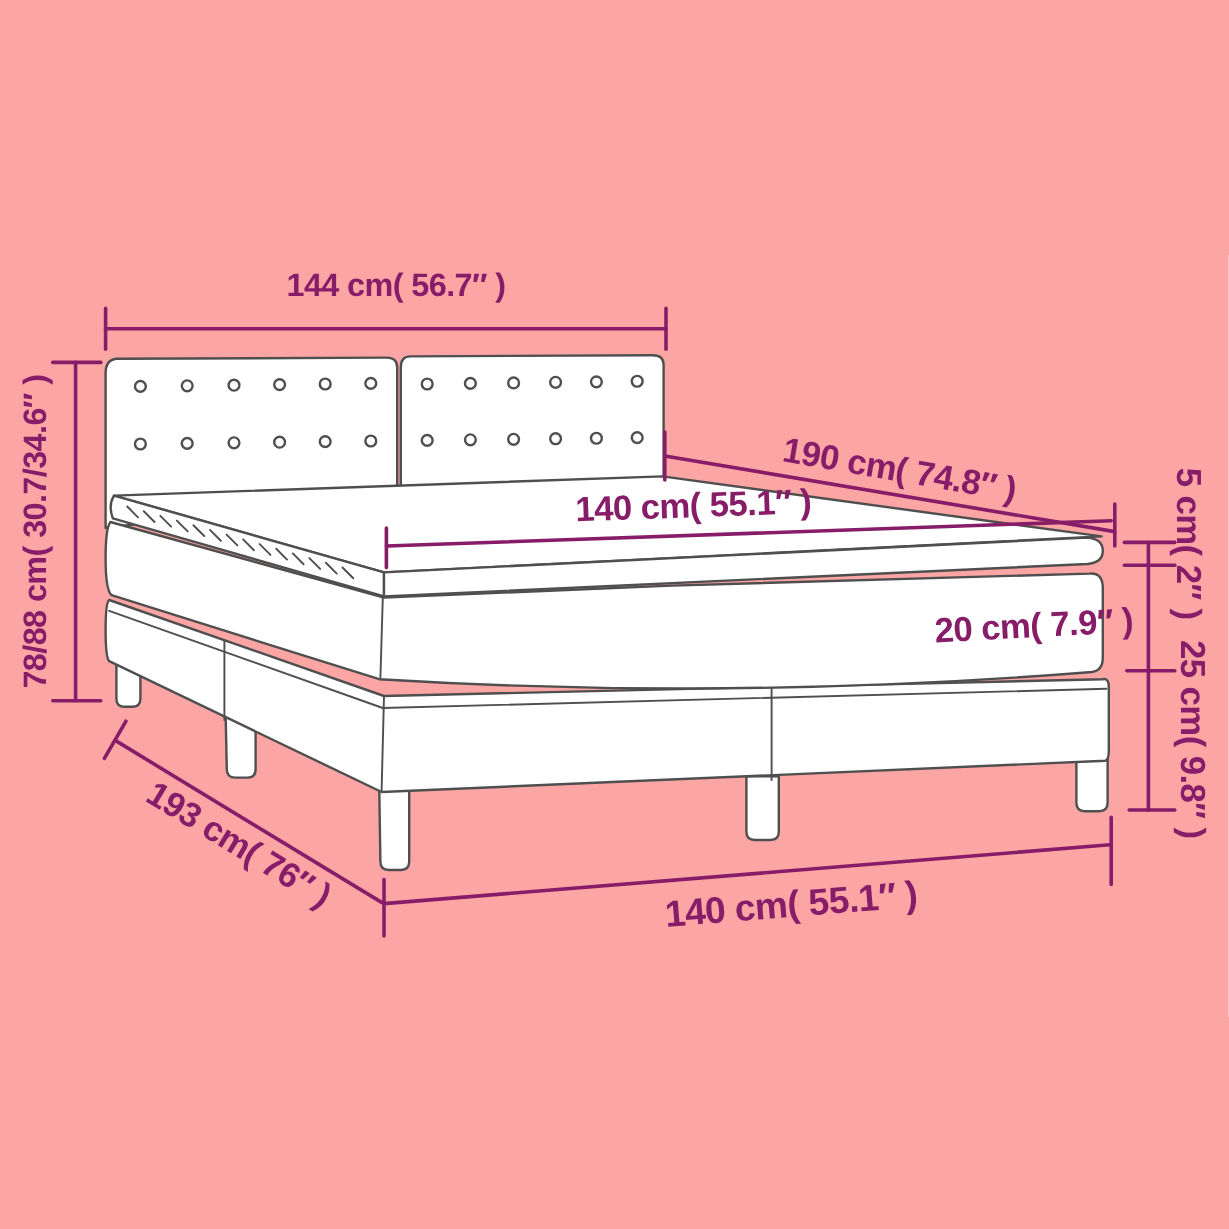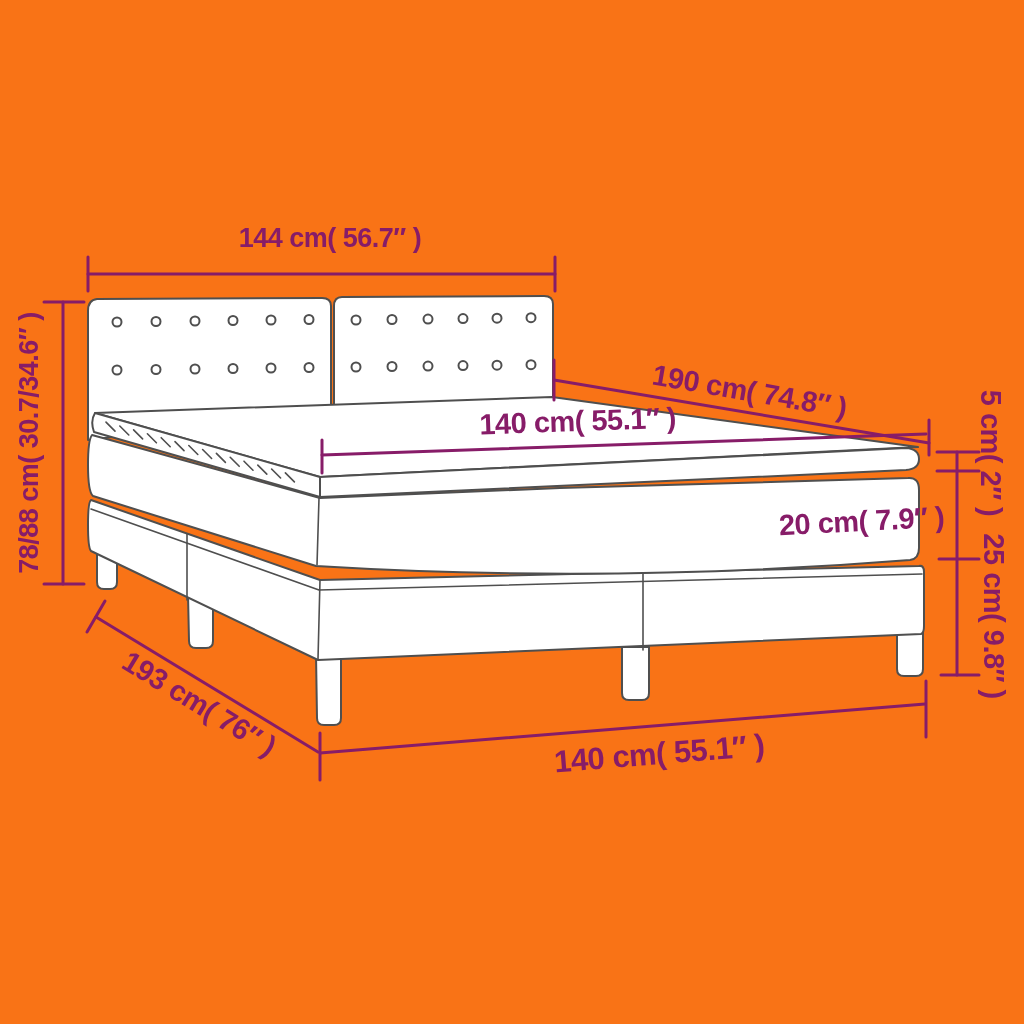--- a/index.html
+++ b/index.html
@@ -1,16 +1,16 @@
 <!DOCTYPE html>
 <html><head>
 <meta charset="utf-8">
 <style>
   html,body{margin:0;padding:0;background:#ffffff;}
-  .stage{width:1024px;height:1024px;position:relative;background:#f97316;overflow:hidden;}
+  .stage{width:1024px;height:1024px;position:relative;background:#fca5a5;overflow:hidden;}
   .bed-line{fill:#ffffff;stroke:#4f4f4f;stroke-width:2;stroke-linejoin:round;stroke-linecap:round;}
   .bed-open{fill:none;stroke:#4f4f4f;stroke-width:2;stroke-linejoin:round;stroke-linecap:round;}
   .thin{stroke-width:1.6;}
   .dim{stroke:#871C68;stroke-width:3;stroke-linecap:round;fill:none;}
   .dim-label{font-family:"Liberation Sans",sans-serif;font-weight:bold;font-size:29px;
              fill:#871C68;letter-spacing:-0.5px;}
   .sz27{font-size:27px;}
   .sz31{font-size:31px;}
 </style>
 </head>

